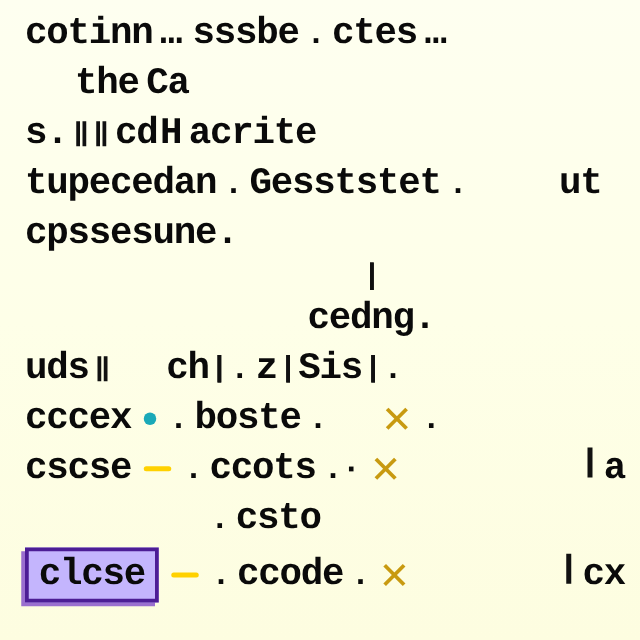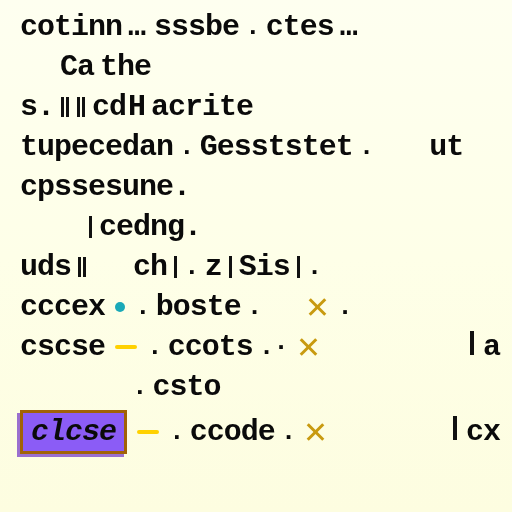--- a/index.html
+++ b/index.html
@@ -20,47 +20,46 @@
     .pipe-pair::before, .pipe-pair::after { content: ""; display: inline-block; width: 3px; height: 20px; background: #111; margin: 0 1px; vertical-align: middle; }
     .marker-yellow { display: inline-block; width: 22px; height: 4px; background: #ffd100; border-radius: 2px; margin: 0 4px; }
     .dot-teal { display: inline-block; width: 10px; height: 10px; background: #1aa9b8; border-radius: 50%; margin: 0 4px; }
     .x-ico { display: inline-block; width: 20px; height: 20px; position: relative; margin: 0 4px; }
     .x-ico::before, .x-ico::after { content: ""; position: absolute; left: 9px; top: -1px; width: 3px; height: 22px; background: #c89a10; }
     .x-ico::before { transform: rotate(45deg); }
     .x-ico::after { transform: rotate(-45deg); }
     .vbar { display: inline-block; width: 4px; height: 24px; background: #111; margin-left: 6px; }
     .box-wrap {
       display: inline-flex; align-items: center;
-      border: 3px solid #a16207; padding: 2px 8px;
-      background: #8b5cf6; font-size: 28px;
+      border: 3px solid #4c1d95; padding: 2px 8px;
+      background: #c4b5fd; font-size: 28px;
       box-shadow: -3px 3px 0 #9a6fcf;
-      font-style: italic;
     }
     .indent-1 { padding-left: 40px; }
-    .indent-2 { padding-left: 68px; }
+    .indent-2 { padding-left: 68px; flex-direction: column; }
     .gap-l { margin-left: 40px; }
-    .gap-xl { margin-left: 50px; }
+    .gap-xl { margin-left: 68px; }
     .col-r { margin-left: auto; margin-right: 6px; }
     .sep { letter-spacing: 2px; }
   </style>
 </head>
 <body>
 
 <div class="line">
   <span class="wrd">cotinn</span>
   <span class="wrd sep">…</span>
   <span class="wrd">sssbe</span>
   <span class="sm">.</span>
   <span class="wrd">ctes</span>
   <span class="wrd sep">…</span>
 </div>
 
 <div class="line indent-1">
+  <span class="wrd">the</span>
   <span class="wrd">Ca</span>
-  <span class="wrd">the</span>
 </div>
 
 <div class="line">
   <span class="wrd">s.</span>
   <span class="pipe-pair"></span>
   <span class="pipe-pair"></span>
   <span class="wrd">cd</span>
   <span class="wrd" style="margin-left:-4px">H</span>
   <span class="wrd">acrite</span>
 </div>

